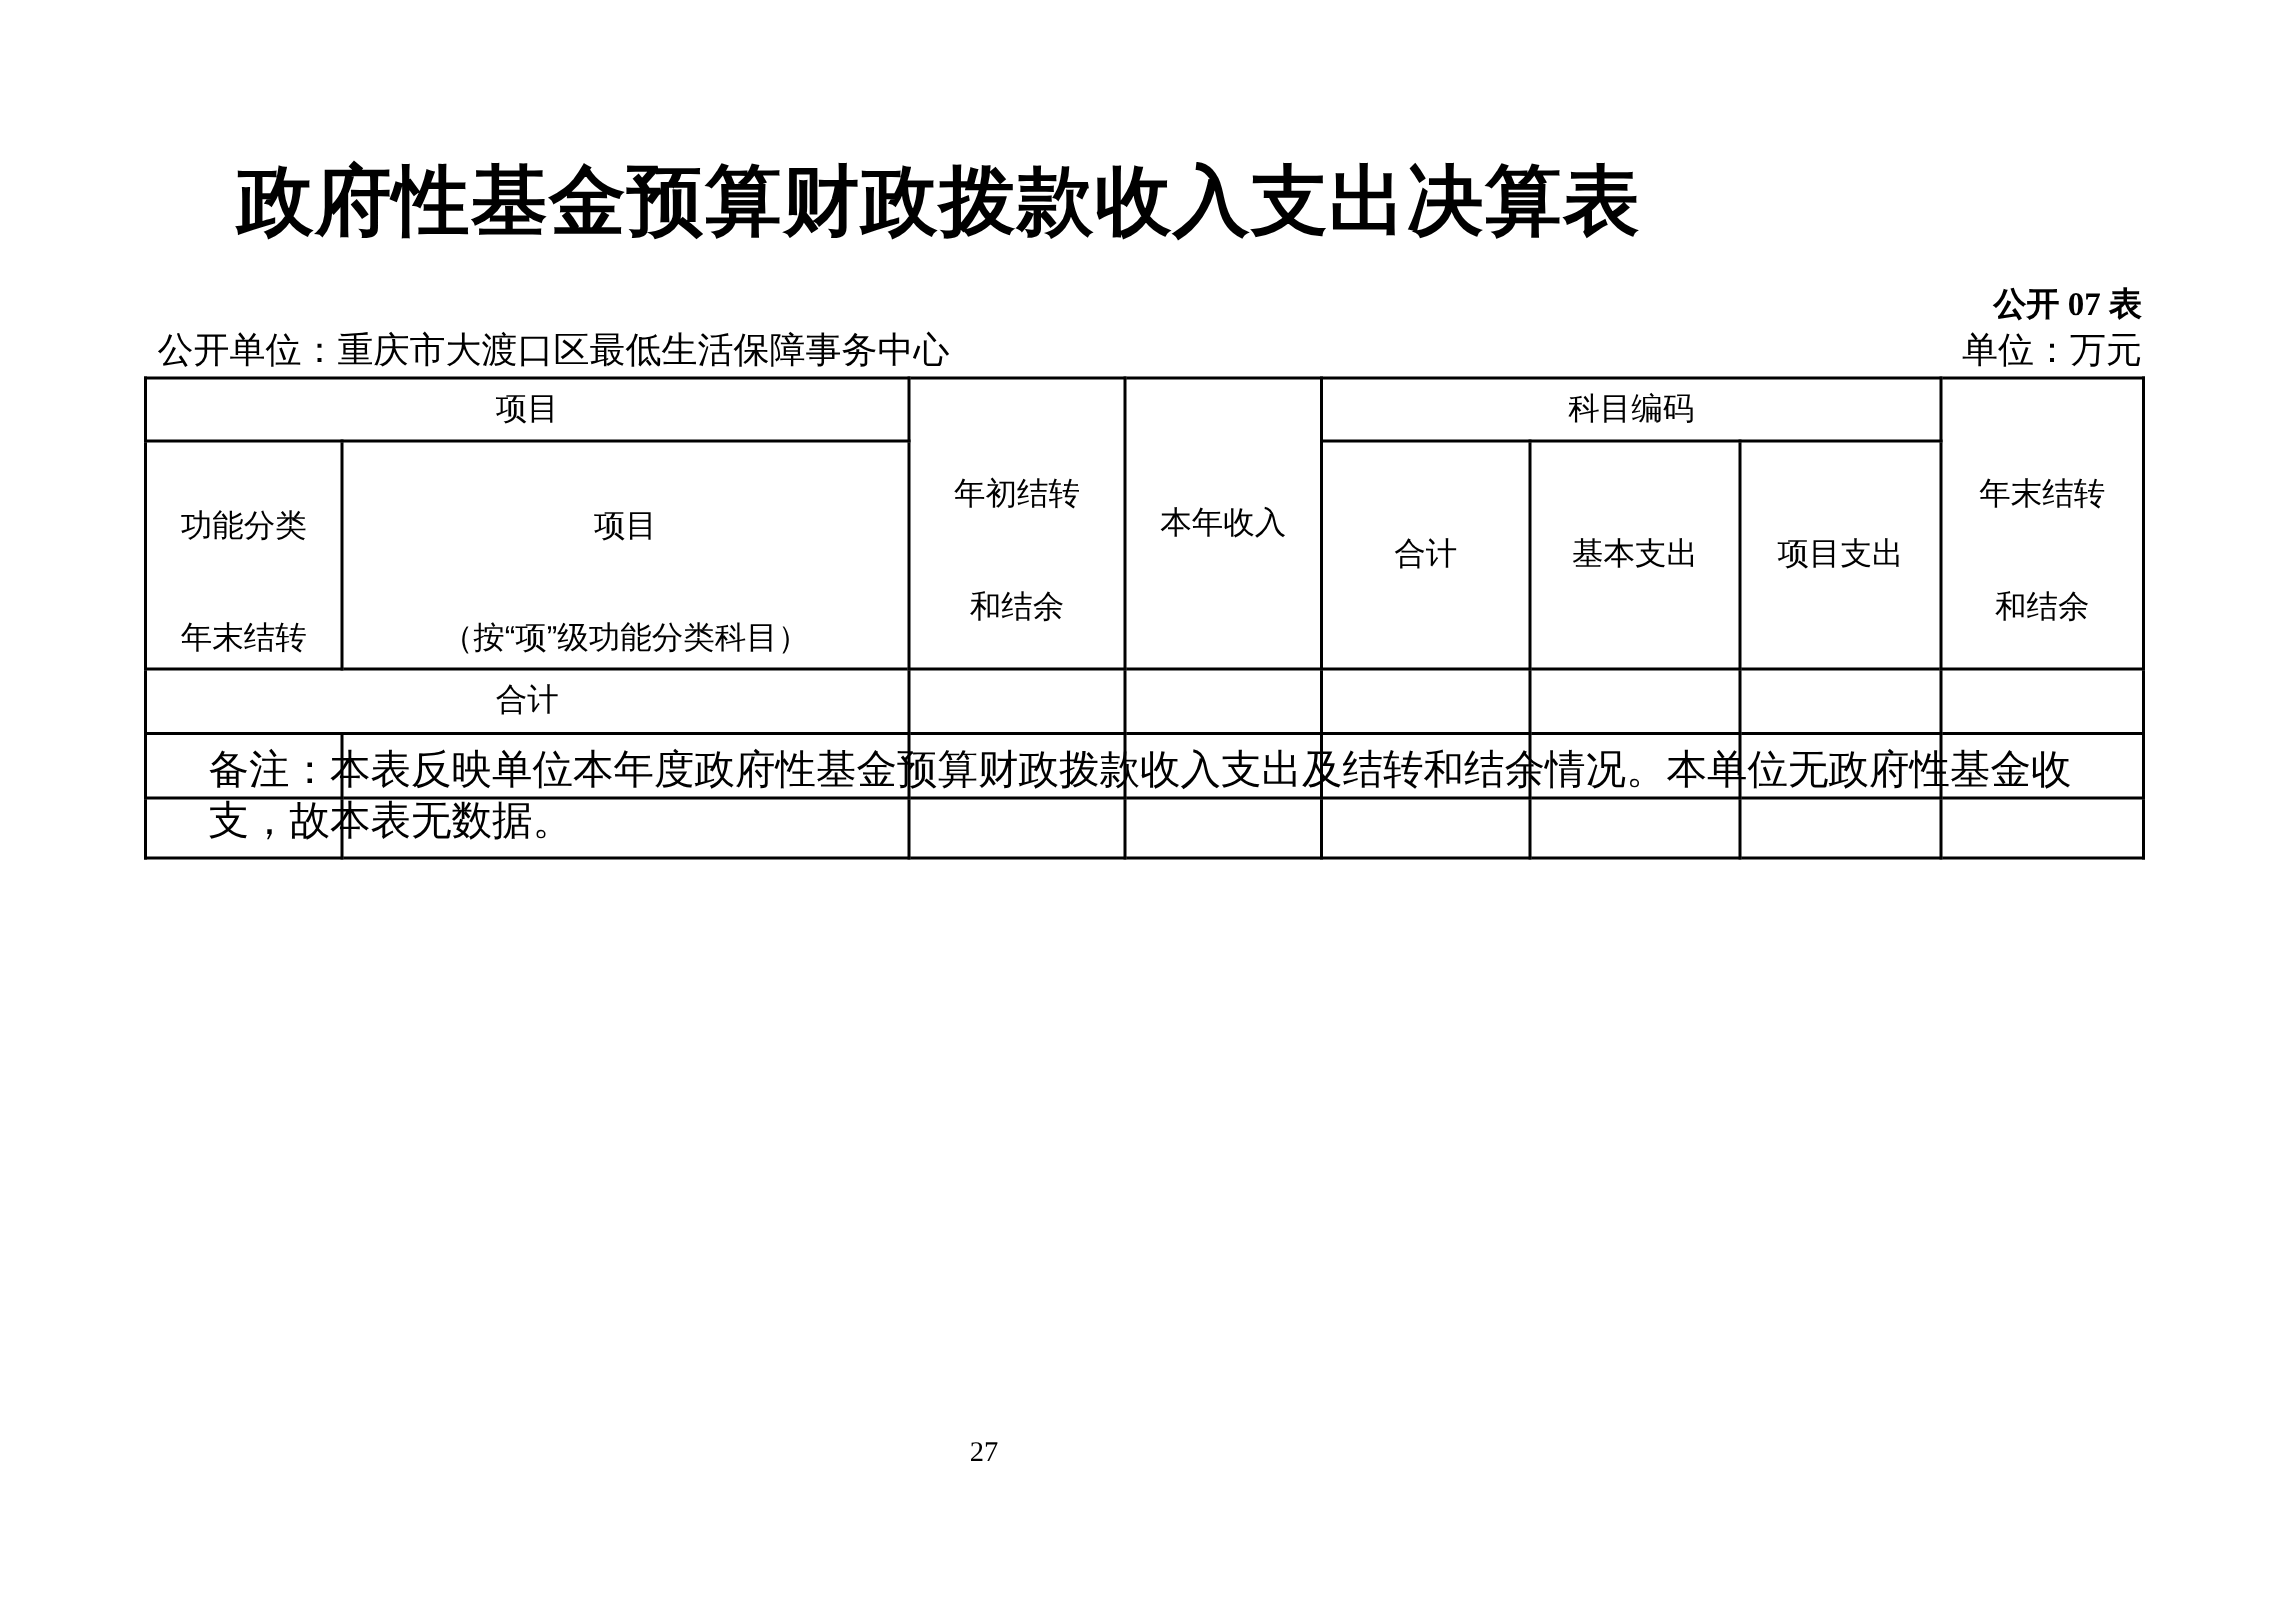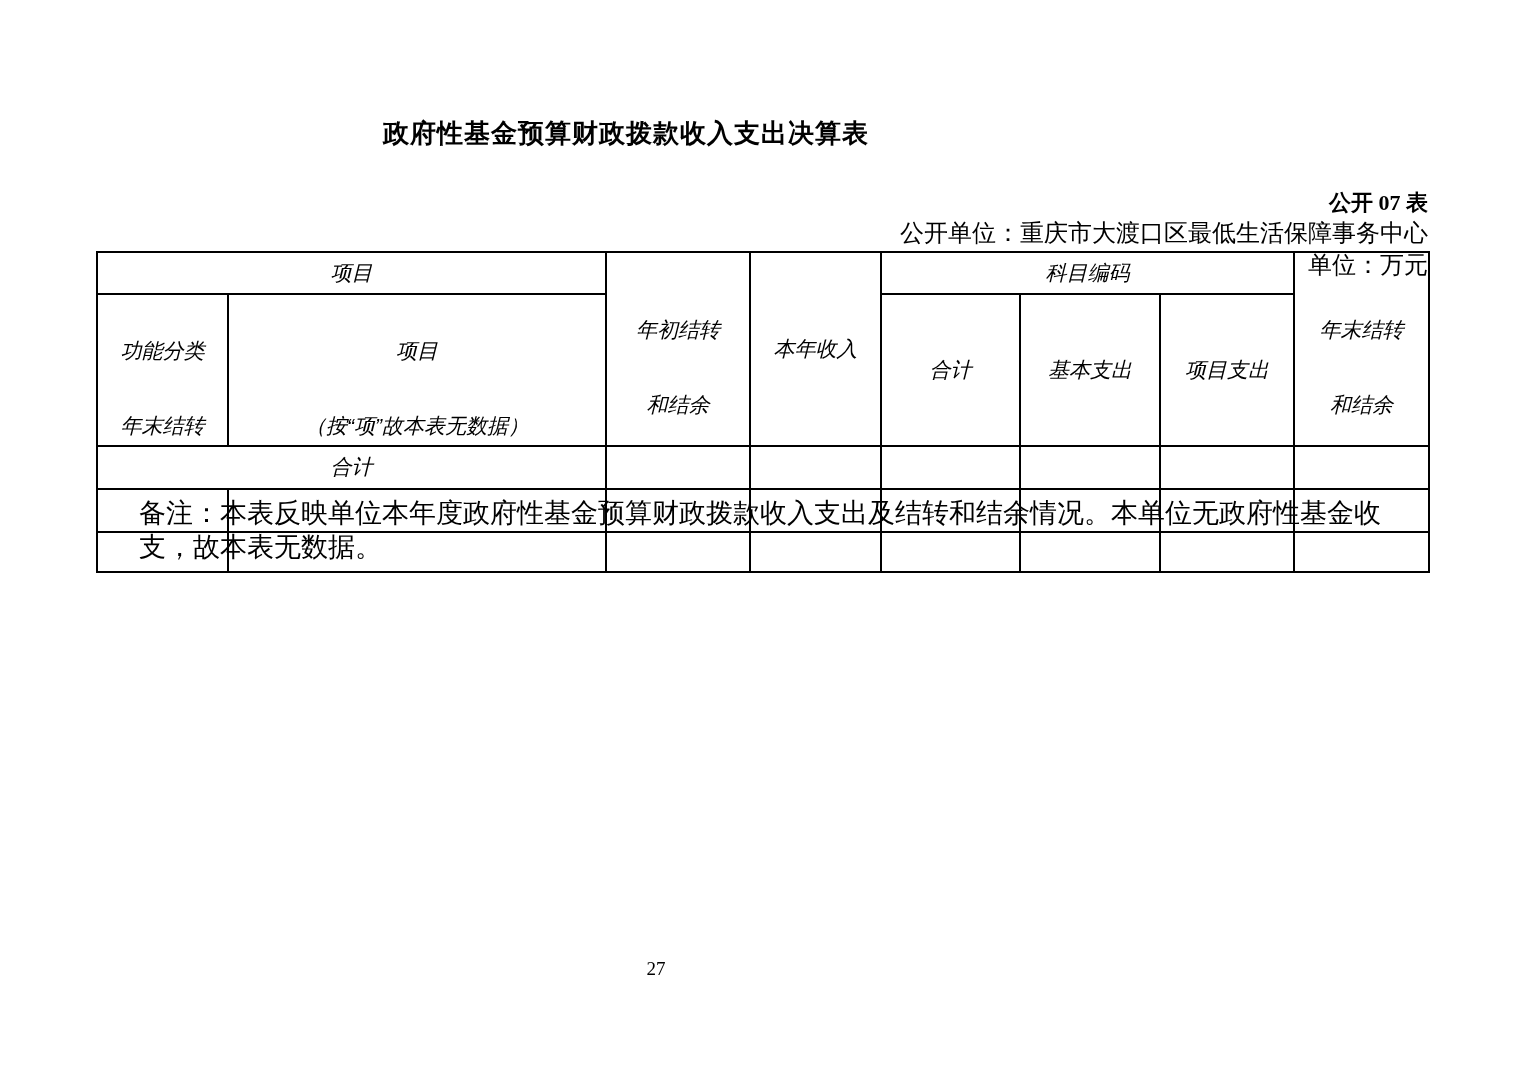--- a/index.html
+++ b/index.html
@@ -1,42 +1,41 @@
 <!DOCTYPE html>
 <html><head>
 <meta charset="utf-8">
 <style>
   * { margin:0; padding:0; box-sizing:border-box; }
   html,body { width:1520px; height:1074px; background:#ffffff; position:relative;
               font-family:"Liberation Sans", sans-serif; color:#000; }
 
   .page-title {
-    position:absolute; top:116px; left:0; width:1252px;
-    text-align:center; font-size:26px; font-weight:700;
+    position:absolute; top:100px; left:0; width:1252px;
+    text-align:center; font-size:51px; font-weight:700;
     font-family:"Liberation Sans","DejaVu Sans",sans-serif;
     letter-spacing:1px;
   }
 
   .table-code {
     position:absolute; top:188px; right:92px;
     font-size:22px; font-family:"Liberation Serif","DejaVu Serif",serif;font-weight:bold;
   }
 
   .unit-row {
     position:absolute; top:217px; left:96px; width:1332px;
     display:flex; justify-content:space-between; align-items:flex-end;
-    font-size:24px; font-family:"Liberation Serif","DejaVu Serif",serif;flex-direction:column;
+    font-size:24px; font-family:"Liberation Serif","DejaVu Serif",serif;
   }
   .unit-row .publisher { padding-left:9px; }
 
   table.fiscal {
     position:absolute; top:251px; left:96px;
     width:1332px; border-collapse:collapse; table-layout:fixed;
     border:2px solid #f97316;
-    font-style:italic;
   }
   table.fiscal th, table.fiscal td {
     border:2px solid #000;
     text-align:center; vertical-align:middle;
     font-size:21px; font-weight:400; line-height:1.7;
     font-family:"Liberation Sans","DejaVu Sans",sans-serif;
     padding:0 2px; overflow:hidden;
   }
   tr.h-row1 { height:42px; }
   tr.h-row2 { height:58px; }
@@ -94,21 +93,21 @@
       <span class="cell-line">和结余</span>
     </th>
   </tr>
   <tr class="h-row2">
     <th>
       <span class="cell-line">功能分类</span>
       <span class="cell-line">年末结转</span>
     </th>
     <th>
       <span class="cell-line">项目</span>
-      <span class="cell-line">（按“项”故本表无数据）</span>
+      <span class="cell-line">（按“项”级功能分类科目）</span>
     </th>
     <th>合计</th>
     <th>基本支出</th>
     <th>项目支出</th>
   </tr>
   <tr class="b-total">
     <td colspan="2">合计</td>
     <td></td>
     <td></td>
     <td></td>

